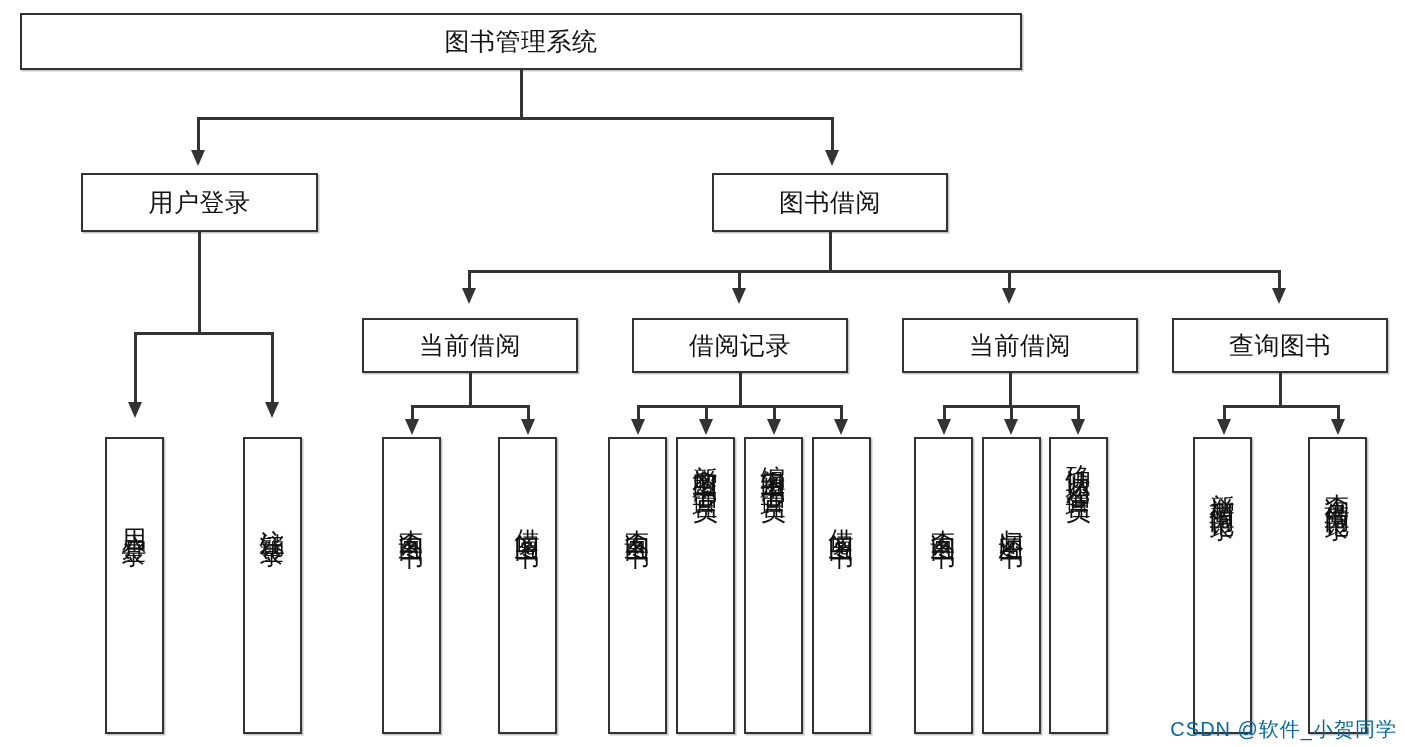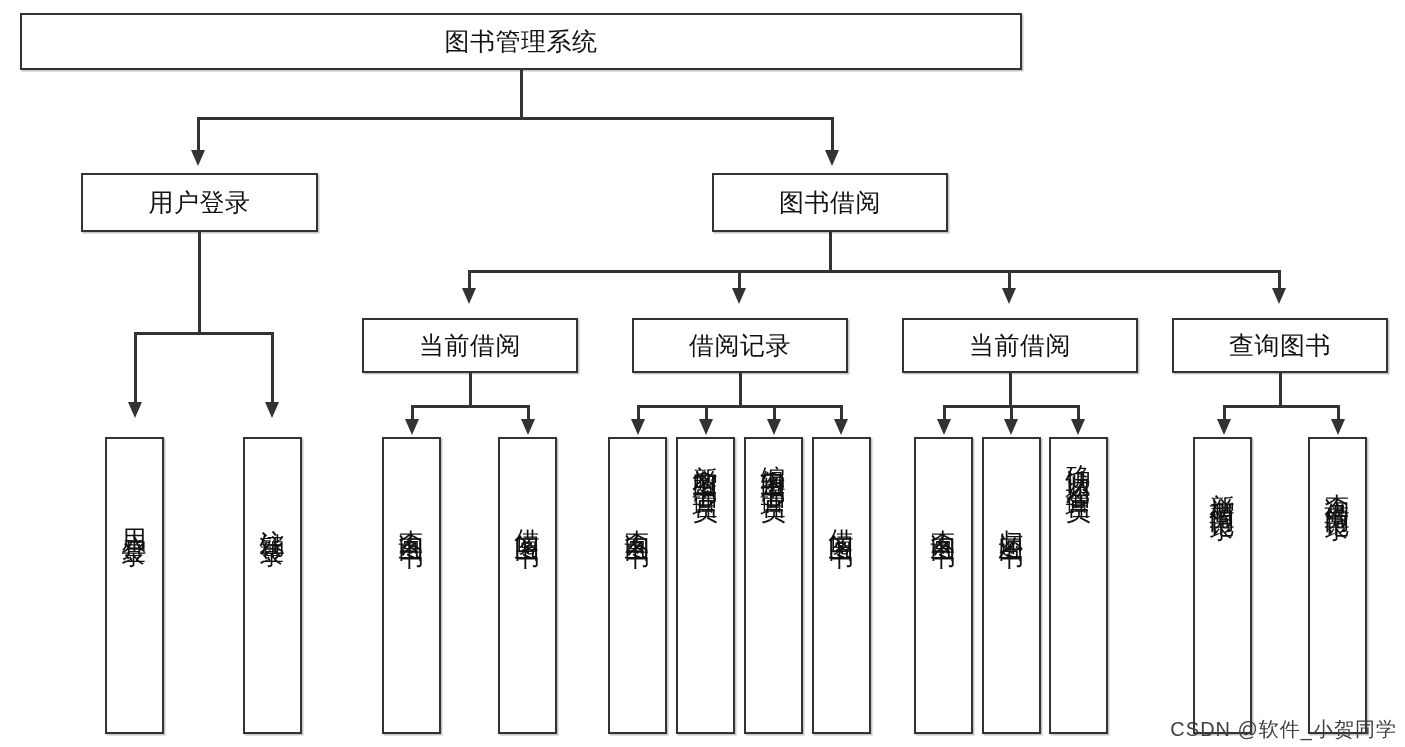--- a/index.html
+++ b/index.html
@@ -65,21 +65,21 @@
     border-left:7.5px solid transparent;
     border-right:7.5px solid transparent;
     border-top:16px solid #333333;
   }
   
   #watermark{
     position:absolute;
     right:8px;
     bottom:4px;
     font-size:20px;
-    color:#404040;
+    color:#0369a1;
     letter-spacing:1px;
     user-select:none;
     white-space:nowrap;
   }
 </style>
 </head>
 <body>
 
 <div id="canvas">
 

